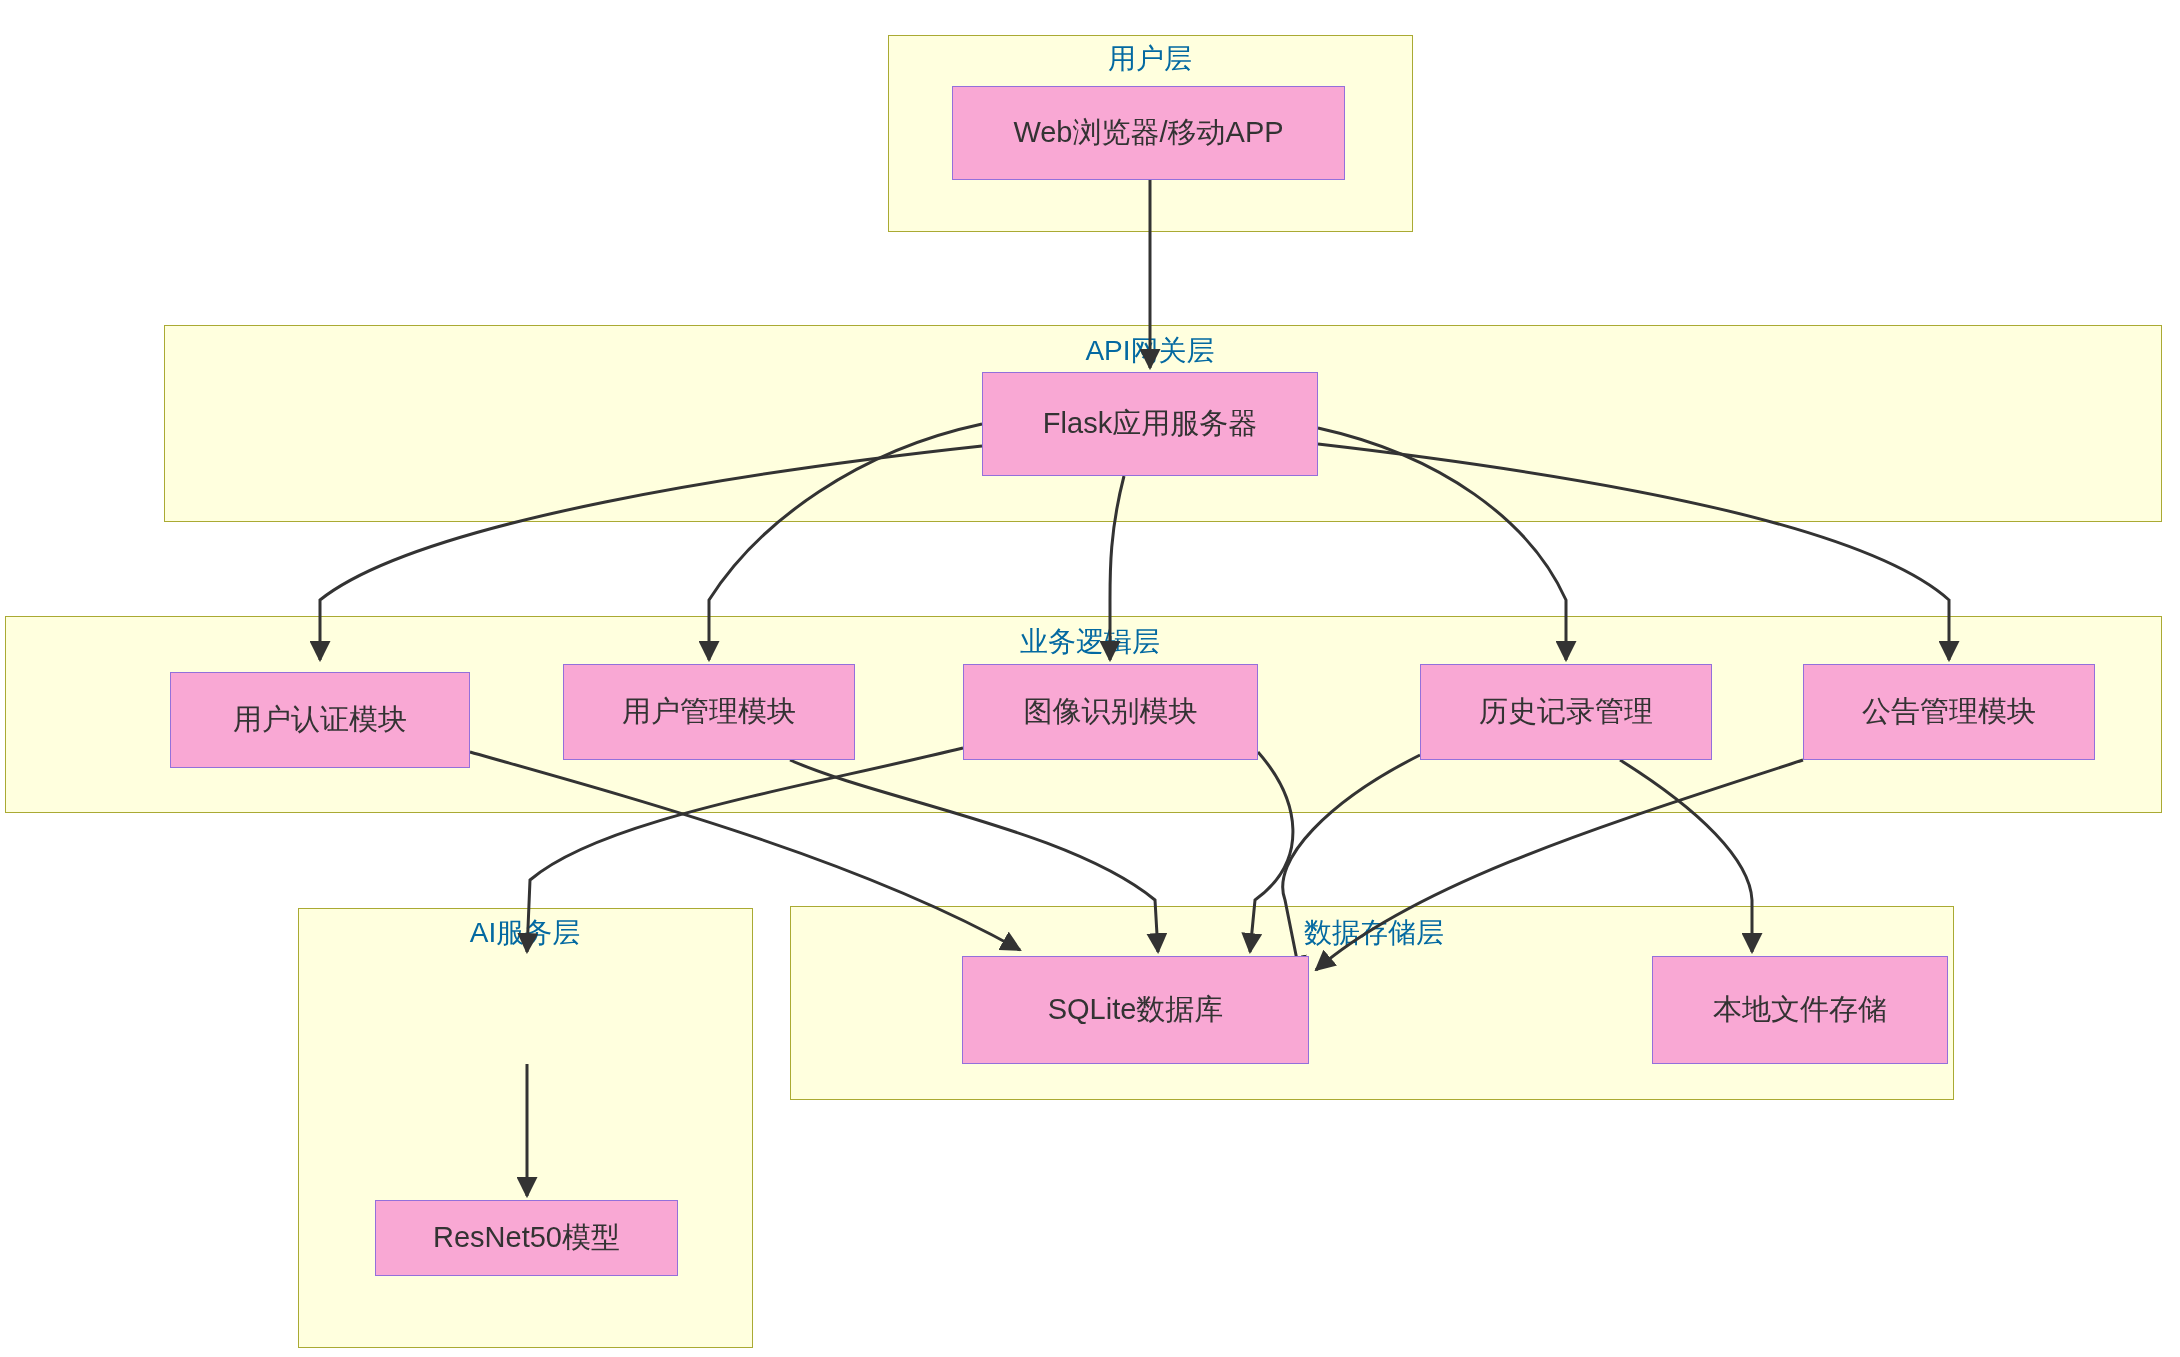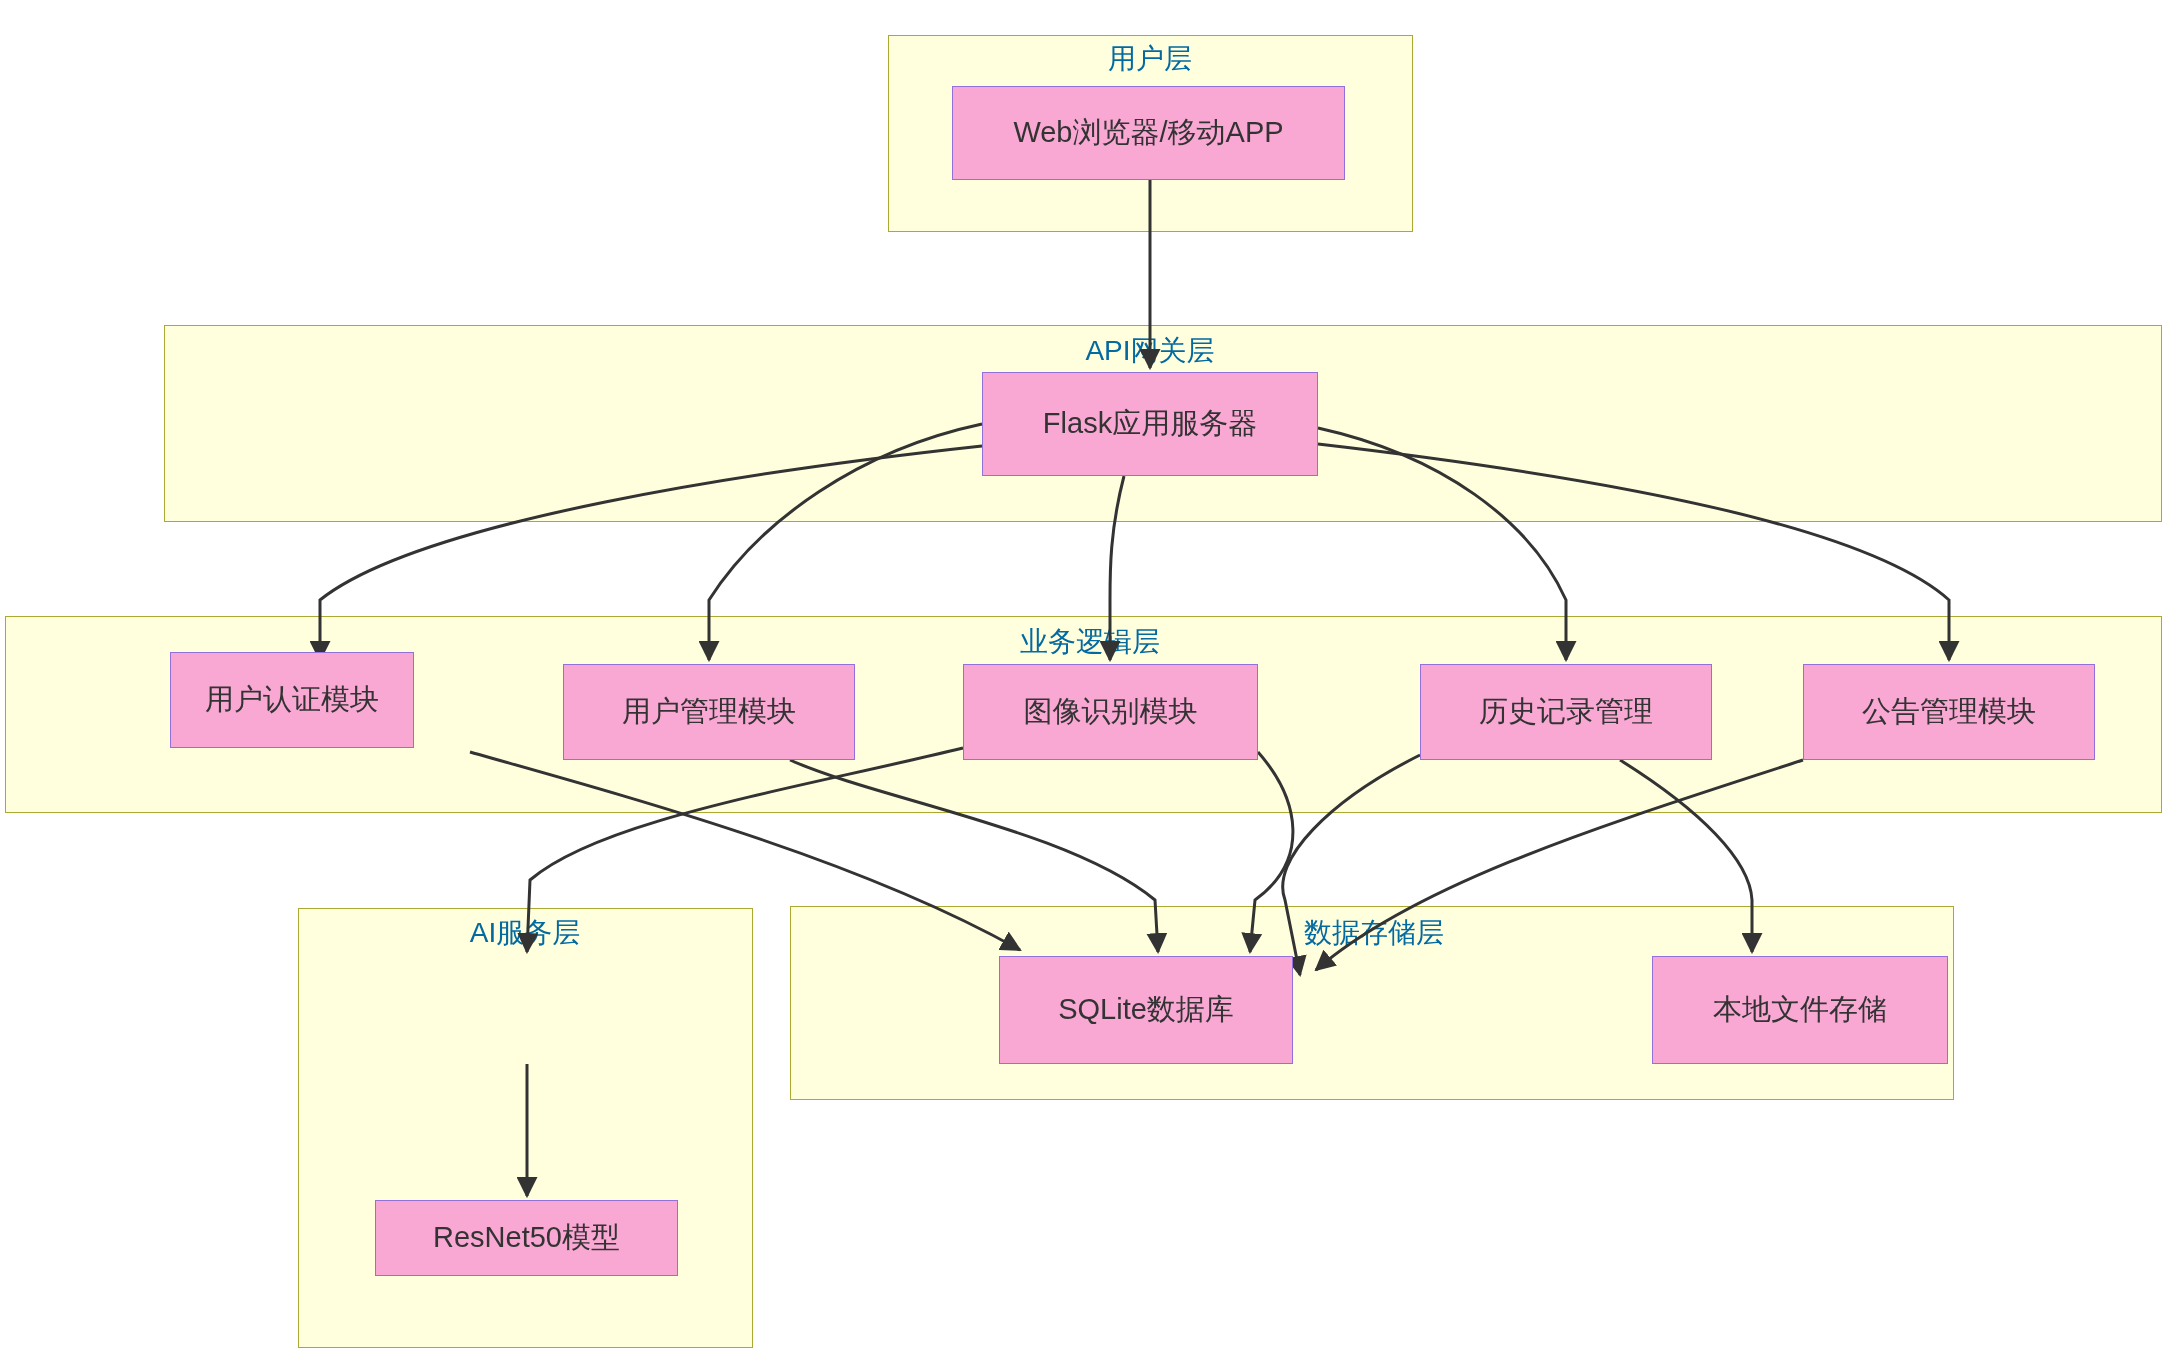--- a/index.html
+++ b/index.html
@@ -68,30 +68,30 @@
       <path d="M 1803 760 C 1620 820, 1420 880, 1316 970"></path>
 
       <path d="M 1620 760 C 1700 810, 1750 860, 1752 900 L 1752 952"></path>
     </g>
   </svg>
 
   <div class="node" style="left:952px;top:86px;width:393px;height:94px;">Web浏览器/移动APP</div>
 
   <div class="node" style="left:982px;top:372px;width:336px;height:104px;">Flask应用服务器</div>
 
-  <div class="node" style="left:170px;top:652px;width:244px;height:96px;">用户认证模块</div>
+  <div class="node" style="left:170px;top:672px;width:300px;height:96px;">用户认证模块</div>
 
   <div class="node" style="left:563px;top:664px;width:292px;height:96px;">用户管理模块</div>
 
   <div class="node" style="left:963px;top:664px;width:295px;height:96px;">图像识别模块</div>
 
   <div class="node" style="left:1420px;top:664px;width:292px;height:96px;">历史记录管理</div>
 
   <div class="node" style="left:1803px;top:664px;width:292px;height:96px;">公告管理模块</div>
 
 
   <div class="node" style="left:375px;top:1200px;width:303px;height:76px;">ResNet50模型</div>
 
-  <div class="node" style="left:999px;top:956px;width:294px;height:108px;">SQLite数据库</div>
+  <div class="node" style="left:962px;top:956px;width:347px;height:108px;">SQLite数据库</div>
 
   <div class="node" style="left:1604px;top:956px;width:296px;height:108px;margin-left:48px;">本地文件存储</div>
 
 </div>
 
 </body></html>

